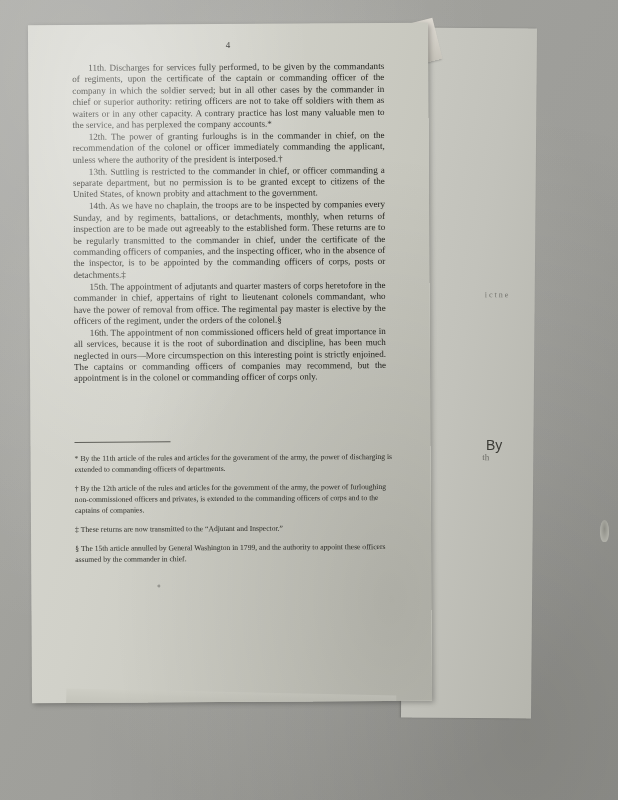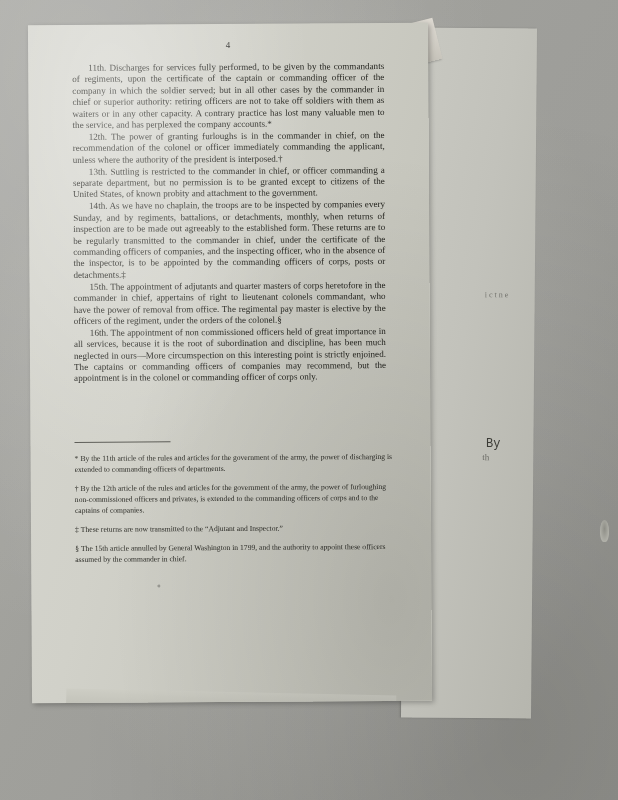--- a/index.html
+++ b/index.html
@@ -148,22 +148,22 @@
   }
   .notes p {
     margin: 0 0 8px 0;
   }
   .notes .marker { margin-right: 2px; }
 
   
   .stray {
     position: absolute;
     color: #3b3b36;
-    font-size: 12px;
-    font-family: Liberation Mono, monospace;
+    font-size: 14px;
+    font-family: Liberation Sans, sans-serif;
   }
   .blob {
     position: absolute;
     width: 9px; height: 22px;
     background: radial-gradient(ellipse at 50% 40%, #8e8e86, #b4b4ac 70%, rgba(180,180,172,0) 100%);
     border-radius: 50% 50% 40% 40%;
     opacity: 0.9;
   }
 </style>
 </head>

